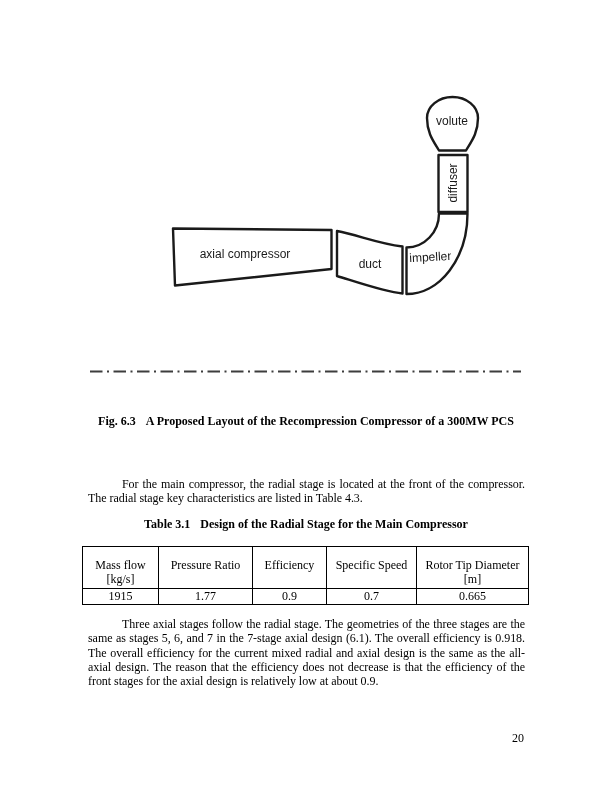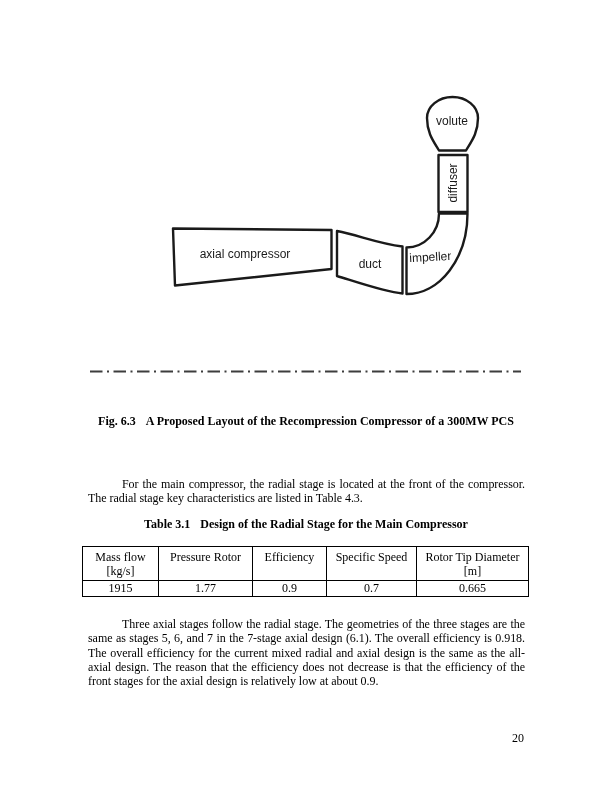--- a/index.html
+++ b/index.html
@@ -80,21 +80,21 @@
     table-layout: fixed;
     font-size: 12px;
     line-height: 13.5px;
   }
   .data-table td {
     border: 1.5px solid #000000;
     text-align: center;
     vertical-align: top;
     padding: 0;
   }
-  .data-table .hdr-row td { height: 29px; padding-top: 4px; }
+  .data-table .hdr-row td { height: 29px; padding-top: 12px; }
   .data-table .val-row td { height: 15px; vertical-align: middle; }
   .col-0 { width: 75px; }
   .col-1 { width: 93px; }
   .col-2 { width: 73px; margin-left: 36px; }
   .col-3 { width: 89px; }
   .col-4 { width: 111px; }
   
   .page-number {
     position: absolute;
     left: 88px;
@@ -143,21 +143,21 @@
   </div>
 
   <table class="data-table">
     <tbody>
       <tr class="hdr-row">
         <td class="col-0">
           <div>Mass flow</div>
           <div>[kg/s]</div>
         </td>
         <td class="col-1">
-          <div>Pressure Rotor</div>
+          <div>Pressure Ratio</div>
         </td>
         <td class="col-2">
           <div>Efficiency</div>
         </td>
         <td class="col-3">
           <div>Specific Speed</div>
         </td>
         <td class="col-4">
           <div>Rotor Tip Diameter</div>
           <div>[m]</div>

